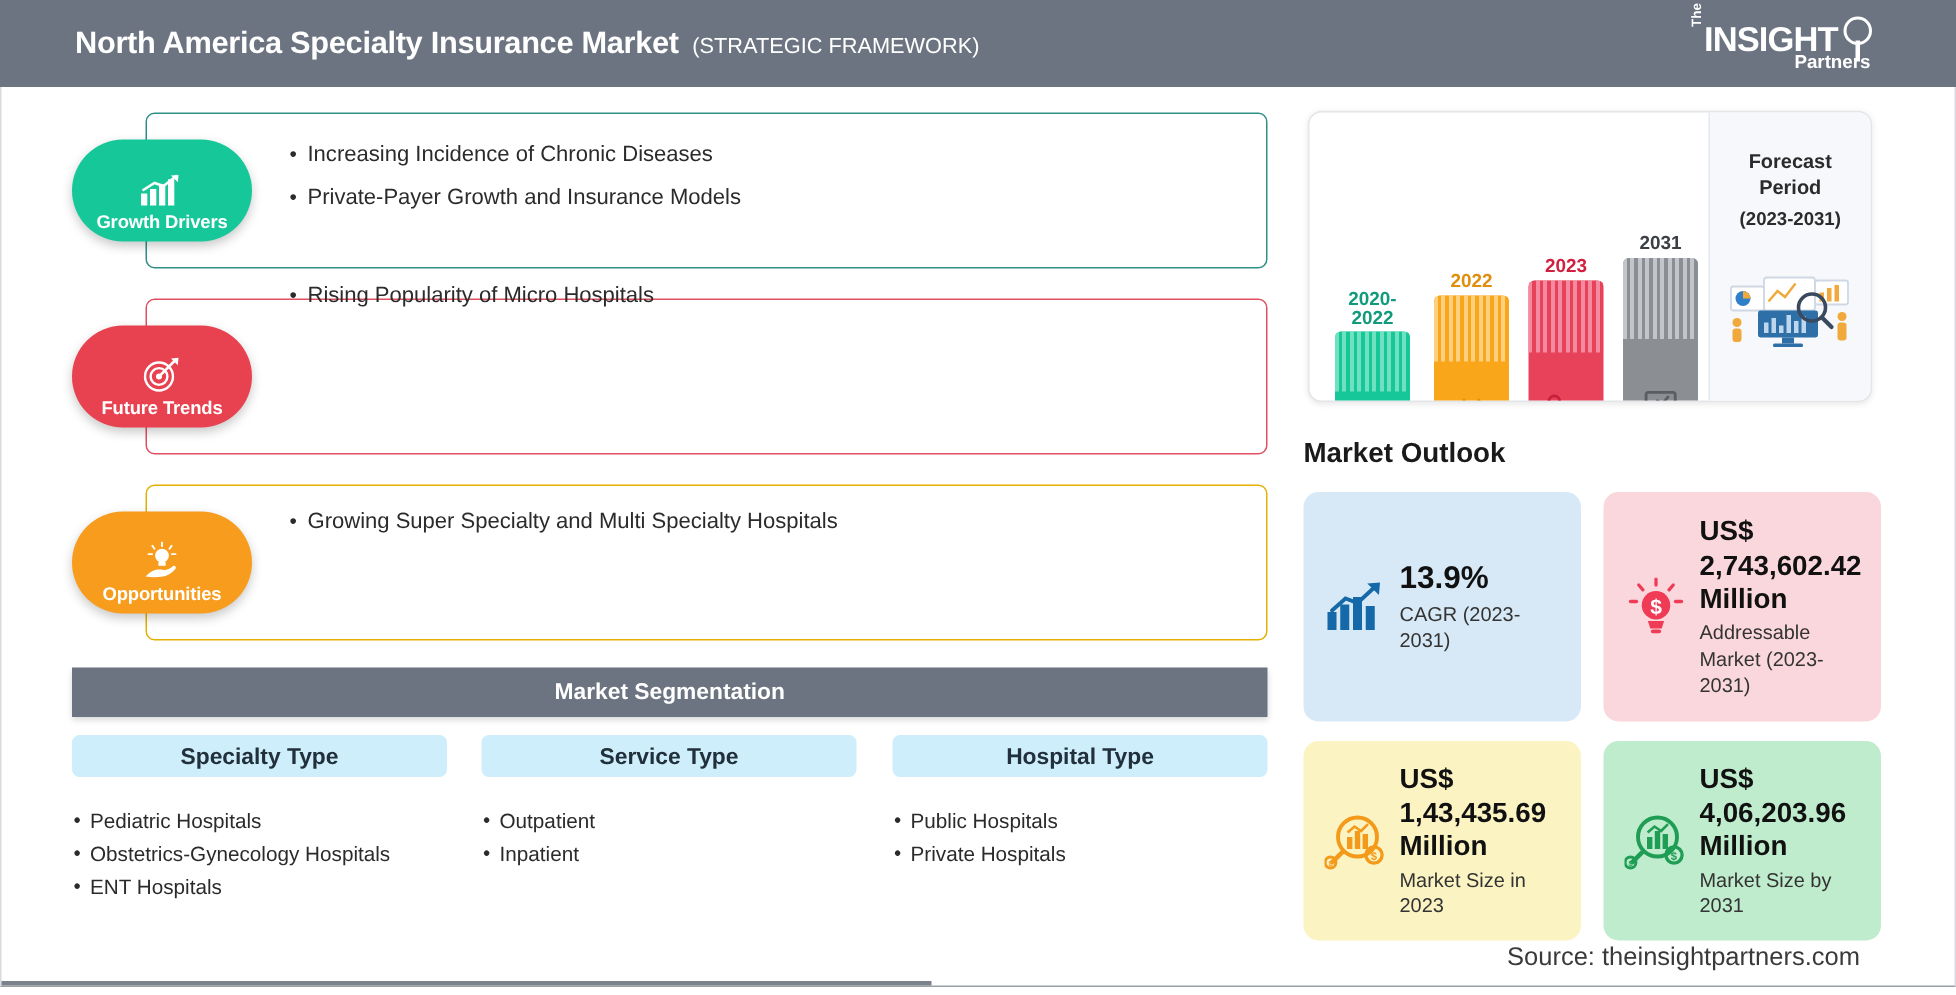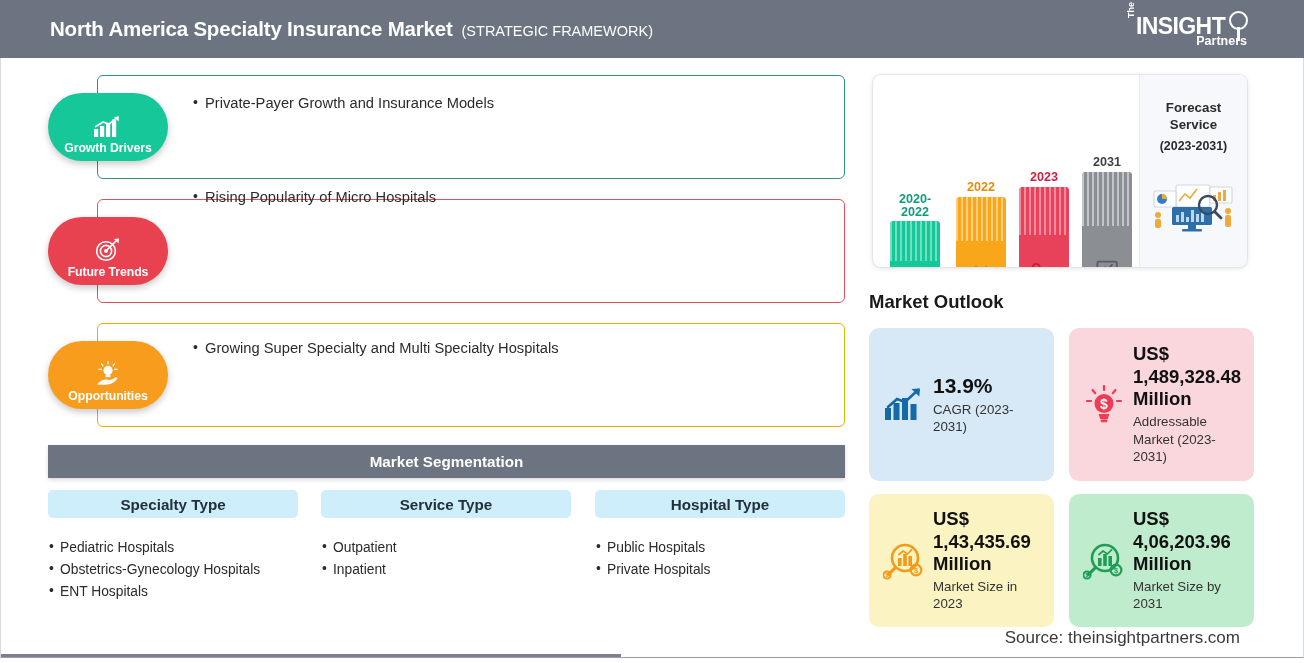--- a/index.html
+++ b/index.html
@@ -182,20 +182,21 @@
         <rect x="7" y="10" width="4.2" height="11" fill="#fff"></rect>
         <rect x="13" y="7" width="4.2" height="14" fill="#fff"></rect>
         <rect x="19" y="3.5" width="4.2" height="17.5" fill="#fff"></rect>
         <path d="M2 11 L10 6 L16 8 L25 1" stroke="#fff" stroke-width="1.7" fill="none"></path>
         <path d="M21 1 L26 0.6 L25.6 5.5 Z" fill="#fff"></path>
       </svg>
     </span>
     <span class="badge-label">Growth Drivers</span>
   </div>
   <ul class="bullets bul-growth">
+    <li>Increasing Incidence of Chronic Diseases</li>
     <li>Private-Payer Growth and Insurance Models</li>
   </ul>
 
   <div class="badge badge-trends">
     <span class="badge-icon">
       <svg width="26" height="24" viewBox="0 0 26 24">
         <circle cx="11" cy="13" r="9.3" stroke="#fff" stroke-width="1.6" fill="none"></circle>
         <circle cx="11" cy="13" r="5.6" stroke="#fff" stroke-width="1.6" fill="none"></circle>
         <circle cx="11" cy="13" r="2" fill="#fff"></circle>
         <path d="M11 13 L22 2" stroke="#fff" stroke-width="1.7"></path>
@@ -321,21 +322,21 @@
             </svg>
           </div>
         </div>
 
       </div>
     </div>
 
     <div class="fc-right">
       <div class="fc-right-title">
         <div>Forecast</div>
-        <div>Service</div>
+        <div>Period</div>
       </div>
       <div class="fc-right-sub">(2023-2031)</div>
       <svg width="96" height="62" viewBox="0 0 96 62" style="margin-top:18px;">
         <rect x="30" y="14" width="34" height="22" rx="2" fill="#fff" stroke="#cfd8e3" stroke-width="1.2"></rect>
         <path d="M33 30 l6 -7 l5 4 l7 -9" stroke="#f0a93a" stroke-width="1.6" fill="none"></path>
         <rect x="64" y="16" width="22" height="16" rx="1.6" fill="#fff" stroke="#cfd8e3" stroke-width="1.2"></rect>
         <rect x="67" y="24" width="3" height="6" fill="#f0a93a"></rect>
           <rect x="72" y="21" width="3" height="9" fill="#f0a93a"></rect>
           <rect x="77" y="19" width="3" height="11" fill="#f0a93a"></rect>
         <rect x="8" y="20" width="22" height="16" rx="1.6" fill="#fff" stroke="#cfd8e3" stroke-width="1.2"></rect>
@@ -396,21 +397,21 @@
             <path d="M38 16 h-4"></path>
         </g>
         <circle cx="21" cy="18.5" r="9.5" fill="#ef3b56"></circle>
         <text x="21" y="24" font-size="14" font-weight="bold" fill="#fff" text-anchor="middle" font-family="Liberation Sans, sans-serif">$</text>
         <path d="M15.6 29 h10.8 l-1.6 5 h-7.6 Z" fill="#ef3b56"></path>
         <rect x="17.6" y="34.6" width="6.8" height="2.6" rx="1.2" fill="#ef3b56"></rect>
       </svg>
     </div>
     <div class="mo-text">
       <div class="mo-big">US$</div>
-      <div class="mo-big">1,489,328.48</div>
+      <div class="mo-big">2,743,602.42</div>
       <div class="mo-big">Million</div>
       <div class="mo-small">Addressable Market (2023-2031)</div>
     </div>
   </div>
 
   <div class="mo-card mo-c3">
     <div class="mo-icon">
       <svg width="42" height="38" viewBox="0 0 42 38">
         <circle cx="22" cy="16" r="13" fill="none" stroke="#f49a1a" stroke-width="2.6"></circle>
         <g fill="#f49a1a">

